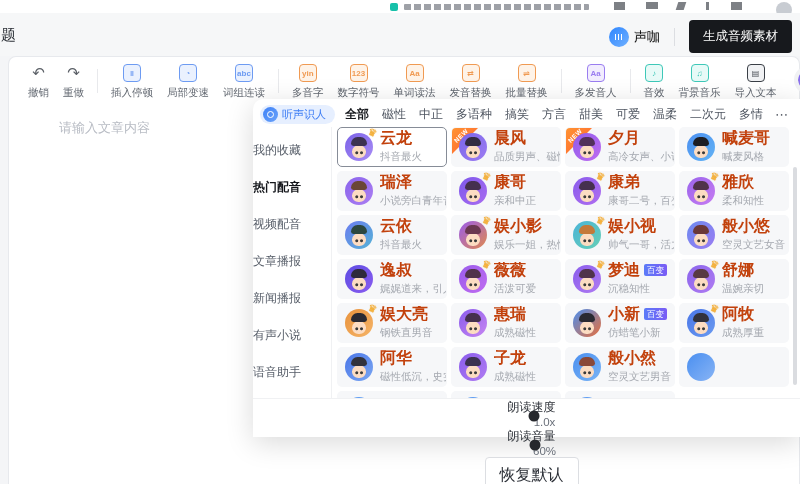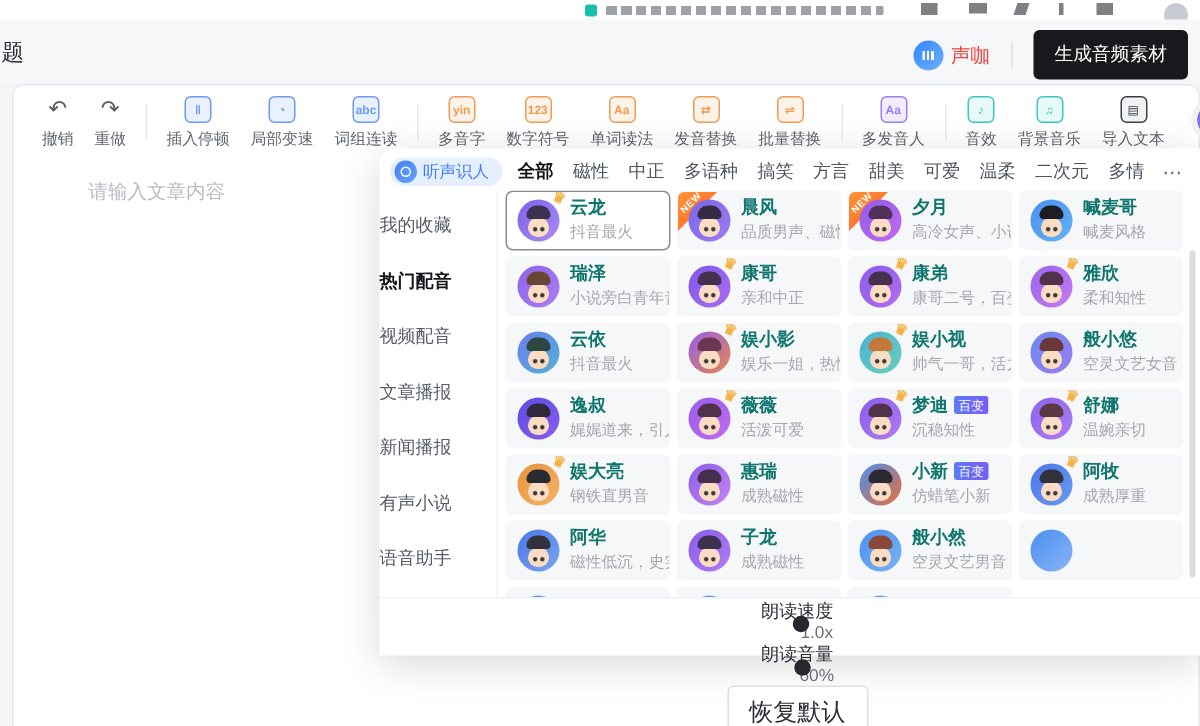--- a/index.html
+++ b/index.html
@@ -13,21 +13,21 @@
   .strip .s-icon{position:absolute;top:2px;background:#5c6066;opacity:.8;}
   .strip .s-avatar{position:absolute;right:8px;top:2px;width:16px;height:16px;border-radius:50%;background:#c8ccd2;}
   
   .app-header{position:absolute;top:13px;left:0;width:800px;height:43px;background:#f6f7f8;}
   .page-title{position:absolute;left:1px;top:13px;font-size:15px;color:#2b2f36;}
   .header-right{position:absolute;right:8px;top:7px;display:flex;align-items:center;}
   .shengka{display:flex;align-items:center;gap:5px;cursor:pointer;}
   .shengka-icon{width:20px;height:20px;border-radius:50%;background:linear-gradient(135deg,#2f86ff,#6fb0ff);position:relative;}
   .shengka-icon::after{content:"";position:absolute;left:6px;top:7px;width:8px;height:6px;
       background:linear-gradient(90deg,#fff 0 1.5px,transparent 1.5px 3px,#fff 3px 4.5px,transparent 4.5px 6px,#fff 6px 7.5px,transparent 0);}
-  .shengka-label{font-size:13px;color:#ef4444;}
+  .shengka-label{font-size:13px;color:#000000;}
   .hdr-divider{width:1px;height:18px;background:#dcdee2;margin:0 14px;}
   .generate-btn{background:#17191d;color:#fff;font-size:12.5px;padding:8px 14px;border-radius:4px;cursor:pointer;}
   
   .editor-card{position:absolute;left:8px;top:56px;right:0;bottom:0;background:#fff;
       border:1px solid #e7e9ed;border-bottom:none;border-radius:8px 8px 0 0;}
   .toolbar{display:flex;align-items:flex-start;padding:7px 0 0 12px;}
   .tb-item{display:flex;flex-direction:column;align-items:center;gap:4px;padding:0 7px;cursor:pointer;flex-shrink:0;}
   .tb-glyph{height:18px;line-height:18px;font-size:15px;color:#5a5f66;}
   .tb-box{width:18px;height:18px;line-height:17px;text-align:center;border-radius:4px;
       font-size:8px;font-weight:bold;border:1px solid;box-sizing:border-box;}
@@ -67,21 +67,21 @@
                  radial-gradient(circle at 68% 60%,#3a3a3a 1px,rgba(0,0,0,0) 1.9px),#fcdcc2;}
   .av-hair{position:absolute;left:6px;top:4px;width:16px;height:9px;border-radius:8px 8px 3px 3px;}
   .crown{position:absolute;top:-6px;right:-4px;font-size:10px;color:#f6b23a;transform:rotate(22deg);
       text-shadow:0 0 1px #e89a1e;pointer-events:none;}
   .ribbon{position:absolute;top:0;left:0;width:26px;height:26px;
       clip-path:polygon(0 0,100% 0,0 100%);background:linear-gradient(135deg,#ff9433,#ff5f2e);pointer-events:none;}
   .ribbon span{position:absolute;top:4px;left:-4px;width:26px;text-align:center;transform:rotate(-45deg);
       font-size:6.5px;font-weight:bold;color:#fff;letter-spacing:.5px;}
   .text-col{margin-left:7px;overflow:hidden;}
   .vname-row{display:flex;align-items:center;gap:4px;line-height:1;}
-  .vname{font-size:12px;color:#0f766e;font-weight:600;white-space:nowrap;}
+  .vname{font-size:16px;color:#c2410c;font-weight:600;white-space:nowrap;}
   .vbadge{font-size:8.5px;color:#fff;background:linear-gradient(90deg,#5b7bf8,#7a5cf5);
       padding:2px 3px;border-radius:2px;line-height:1;white-space:nowrap;}
   .vdesc{font-size:10.5px;color:#a4a8af;margin-top:4px;white-space:nowrap;overflow:hidden;}
   .grid-scroll{position:absolute;right:3px;top:40px;width:4px;height:218px;border-radius:2px;background:#dadce0;}
   .panel-foot{height:38px;border-top:1px solid #f0f1f3;display:flex;align-items:center;padding:0 12px 0 22px;flex-shrink:0;flex-direction:column;}
   .slider-label{font-size:12px;color:#2b2f36;white-space:nowrap;}
   .slider{width:66px;height:3px;background:#e3e4e7;border-radius:2px;position:relative;margin:0 9px;cursor:pointer;}
   .slider .fill{position:absolute;left:0;top:0;height:100%;background:#8f939b;border-radius:2px;}
   .slider .thumb{position:absolute;top:50%;transform:translate(-50%,-50%);width:11px;height:11px;
       background:#26282d;border-radius:50%;}

